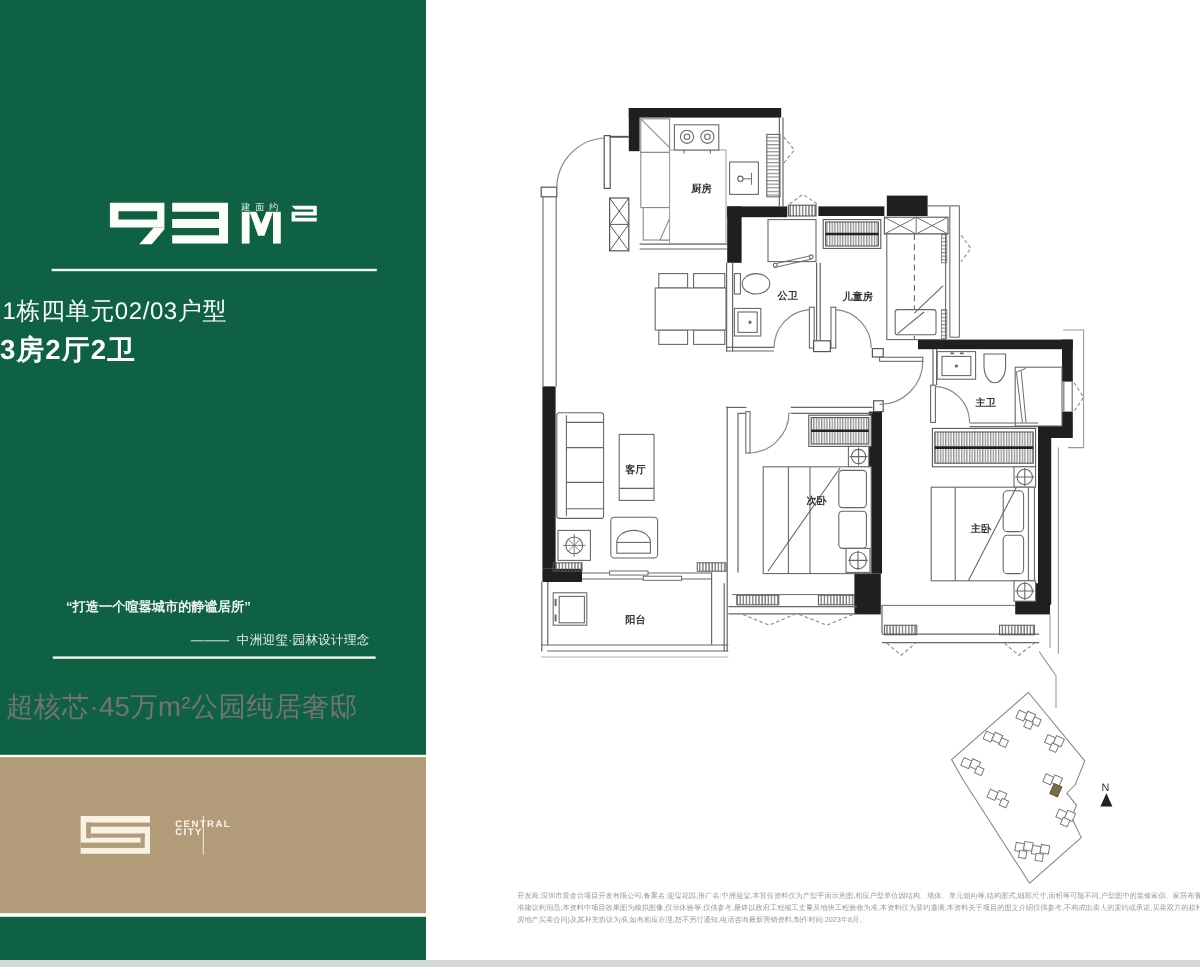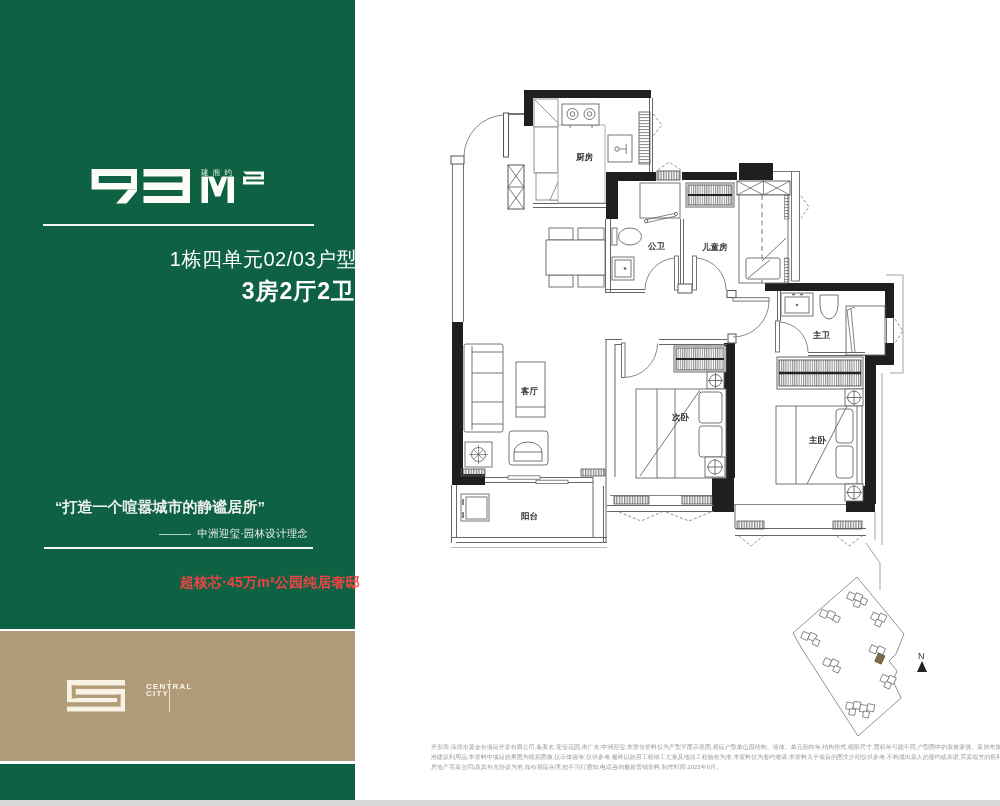--- a/index.html
+++ b/index.html
@@ -1,18 +1,18 @@
 <!DOCTYPE html>
 <html><head><meta charset="utf-8">
 <style>
 html,body{margin:0;padding:0;background:#fff;}
 body{width:1000px;height:806px;font-family:"Liberation Sans",sans-serif;}
 #page{position:relative;width:1000px;height:806px;overflow:hidden;background:#fff;}
 .abs{position:absolute;}
-.ctr{text-align:right;}
+.ctr{text-align:left;}
 </style></head>
 <body>
 <div id="page">
 
 <div class="abs" style="left:0;top:0;width:355px;height:629px;background:#0e6243"></div>
 
 <svg class="abs" style="left:85px;top:160px" width="190" height="50" viewBox="0 0 190 50">
 <g fill="#fcfcf8">
 <path fill-rule="evenodd" d="M6.6 9 H52 V29.5 H6.6 Z M13.7 16 H46 V23 H13.7 Z"></path>
 <path d="M42.5 29.5 H52 V31 L41.5 43.5 H31 L42.5 30.5 Z"></path>
@@ -24,27 +24,27 @@
 </g>
 <text x="116" y="15" font-size="7.5" fill="#eef3ec" letter-spacing="4.2">建面约</text>
 </svg>
 
 <div class="abs" style="left:43px;top:224px;width:271px;height:2px;background:#f6f6f2"></div>
 
 <div class="abs ctr" style="left:2px;top:246px;width:355px;font-size:20px;color:#fff;letter-spacing:0.5px;">1栋四单元02/03户型</div>
 
 <div class="abs ctr" style="left:0;top:276px;width:355px;font-size:23px;color:#fff;font-weight:bold;letter-spacing:1px;">3房2厅2卫</div>
 
-<div class="abs" style="left:55px;top:498px;width:300px;font-size:15px;color:#eef2ee;font-weight:bold;letter-spacing:0;">“打造一个喧嚣城市的静谧居所”</div>
+<div class="abs" style="left:55px;top:498px;width:300px;font-size:11px;color:#eef2ee;font-weight:bold;letter-spacing:0;">“打造一个喧嚣城市的静谧居所”</div>
 
 <div class="abs" style="left:159px;top:527px;width:200px;font-size:10.5px;color:#e8ece8;letter-spacing:0.2px;">———&nbsp; 中洲迎玺·园林设计理念</div>
 
 <div class="abs" style="left:44px;top:547px;width:269px;height:2px;background:#f6f6f2"></div>
 
-<div class="abs ctr" style="left:5px;top:574px;width:355px;font-size:14px;color:#ef4444;font-weight:bold;letter-spacing:0.2px;">超核芯·45万m²公园纯居奢邸</div>
+<div class="abs ctr" style="left:5px;top:574px;width:355px;font-size:23px;color:#737373;font-weight:normal;letter-spacing:0.2px;">超核芯·45万m²公园纯居奢邸</div>
 
 <div class="abs" style="left:0;top:631px;width:355px;height:130px;background:#b19b78"></div>
 
 <svg class="abs" style="left:67px;top:680px" width="59" height="32" viewBox="0 0 59 32">
 <rect x="0" y="0" width="58" height="31.5" fill="#f7f2e4"></rect>
 <g fill="#b19b78">
 <rect x="4.8" y="5.5" width="53.2" height="3.4"></rect>
 <rect x="4.8" y="5.5" width="3.9" height="13"></rect>
 <rect x="8.5" y="14.6" width="45.1" height="3.4"></rect>
 <rect x="50.1" y="14.6" width="3.5" height="12"></rect>

